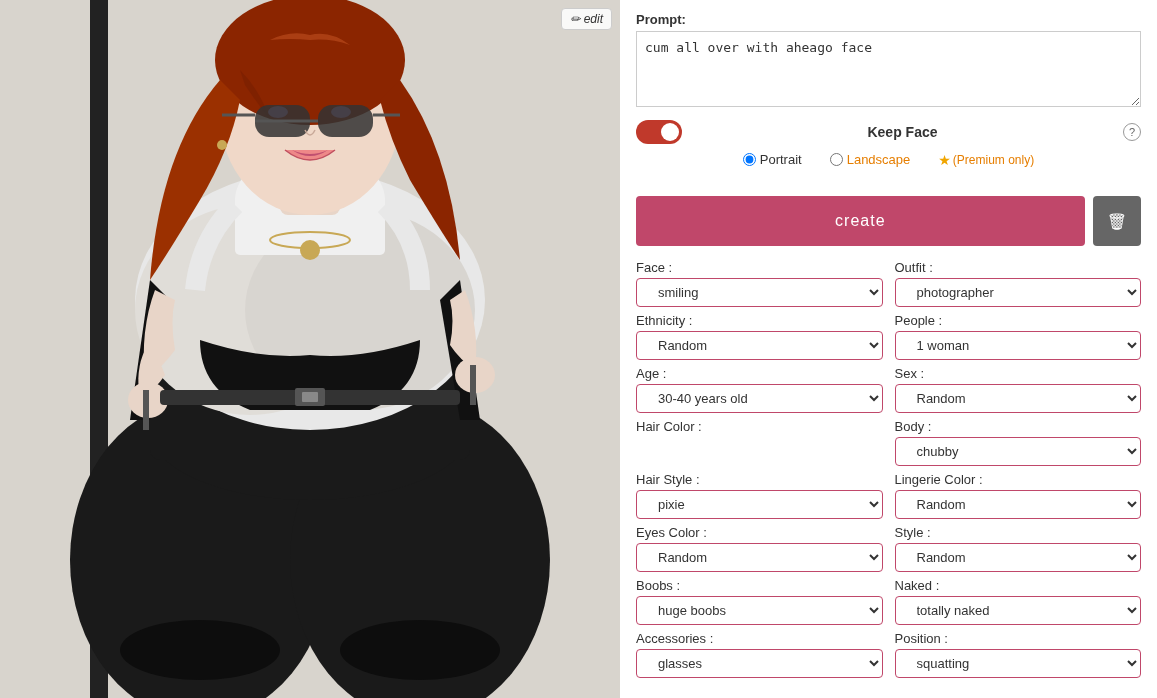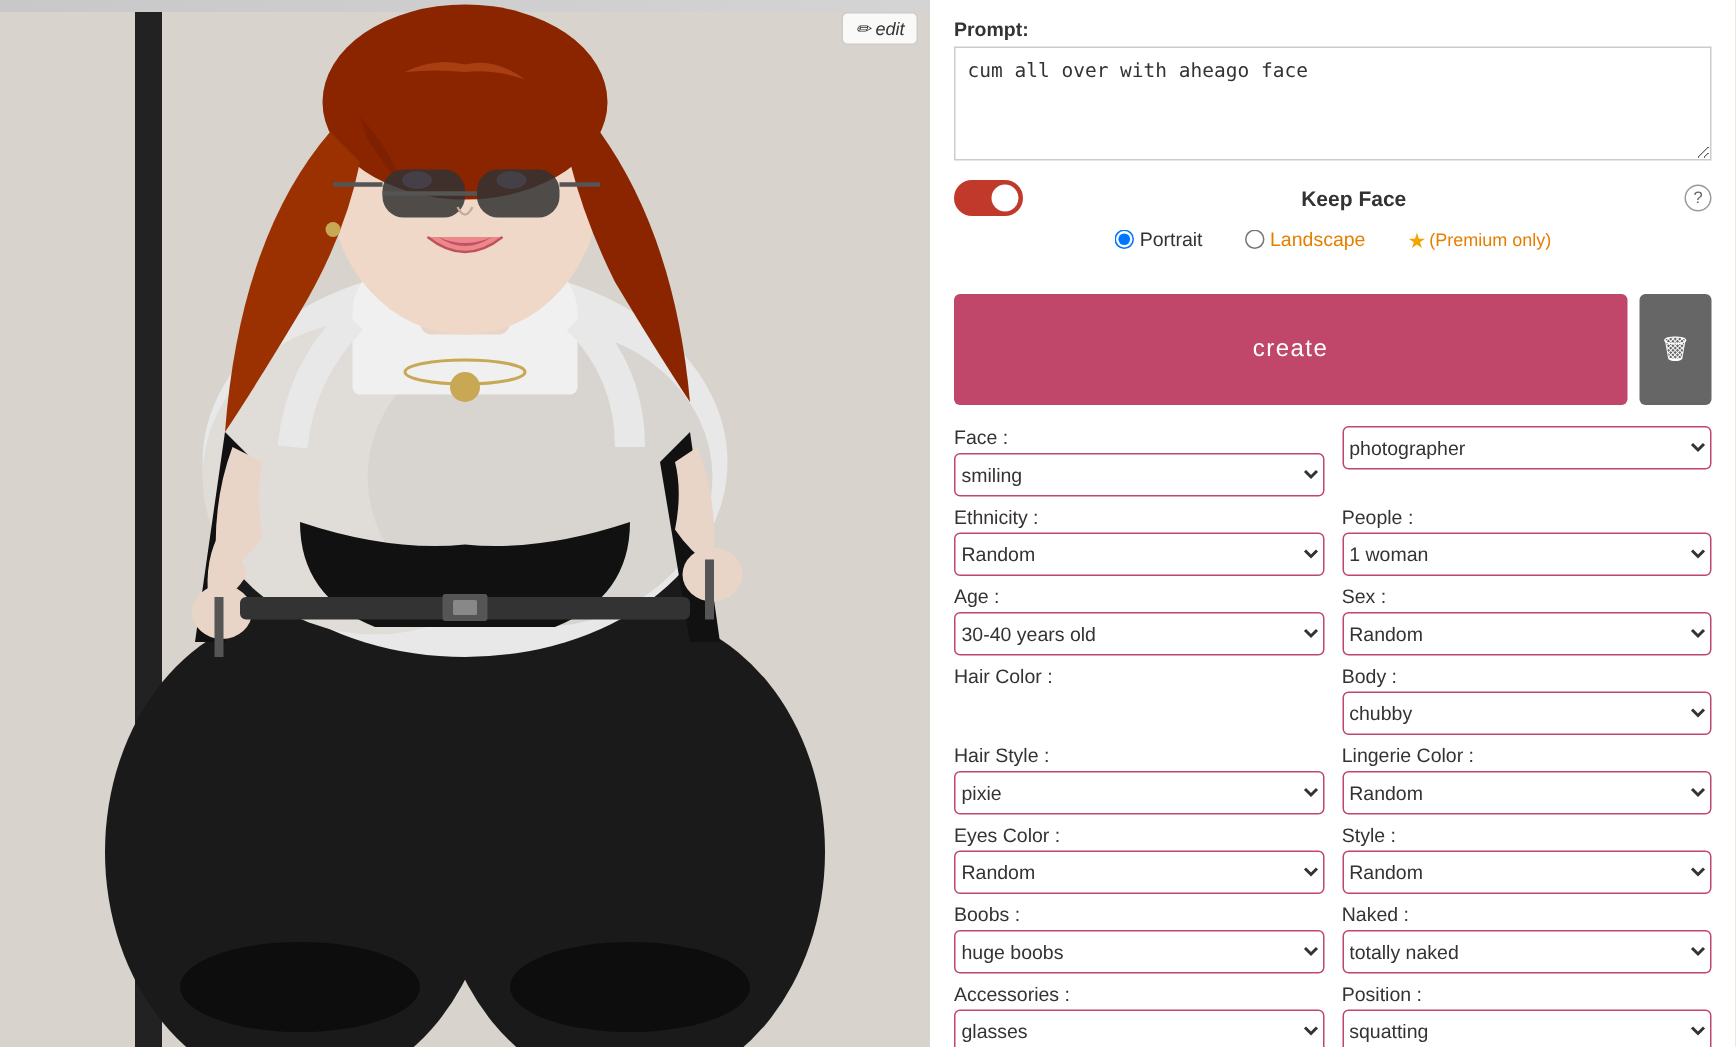--- a/index.html
+++ b/index.html
@@ -181,21 +181,21 @@
       gap: 8px;
       margin-bottom: 14px;
     }
 
     .create-btn {
       flex: 1;
       background: #c0476a;
       color: white;
       border: none;
       border-radius: 4px;
-      padding: 28px;
+      padding: 16px;
       font-size: 16px;
       cursor: pointer;
       letter-spacing: 1px;
     }
 
     .delete-btn {
       background: #666;
       color: white;
       border: none;
       border-radius: 4px;
@@ -218,21 +218,21 @@
     }
 
     .field-label {
       font-size: 13px;
       color: #333;
       font-weight: normal;
     }
 
     .field-select {
       width: 100%;
-      padding: 5px 0;
+      padding: 5px 17px;
       border: 1px solid #c0476a;
       border-radius: 4px;
       font-size: 13px;
       color: #333;
       background: white;
       cursor: pointer;
       outline: none;
       appearance: auto;
     }
   </style>
@@ -367,20 +367,21 @@
     <button class="delete-btn">🗑</button>
   </div>
 
   
   <div class="form-grid" id="form-grid">
   <div class="field-group">
         <div class="field-label">Face :</div>
         <select class="field-select"><option value="smiling">smiling</option><option value="neutral">neutral</option><option value="serious">serious</option><option value="angry">angry</option><option value="sad">sad</option><option value="surprised">surprised</option></select>
       </div>
       <div class="field-group">
+        <div class="field-label">Outfit :</div>
         <select class="field-select"><option value="photographer">photographer</option><option value="casual">casual</option><option value="formal">formal</option><option value="bikini">bikini</option><option value="nurse">nurse</option><option value="maid">maid</option></select>
       </div>
       <div class="field-group">
         <div class="field-label">Ethnicity :</div>
         <select class="field-select"><option value="Random">Random</option><option value="Asian">Asian</option><option value="Caucasian">Caucasian</option><option value="Latina">Latina</option><option value="African">African</option></select>
       </div>
       <div class="field-group">
         <div class="field-label">People :</div>
         <select class="field-select"><option value="1 woman">1 woman</option><option value="2 women">2 women</option><option value="1 man">1 man</option><option value="couple">couple</option></select>
       </div>

